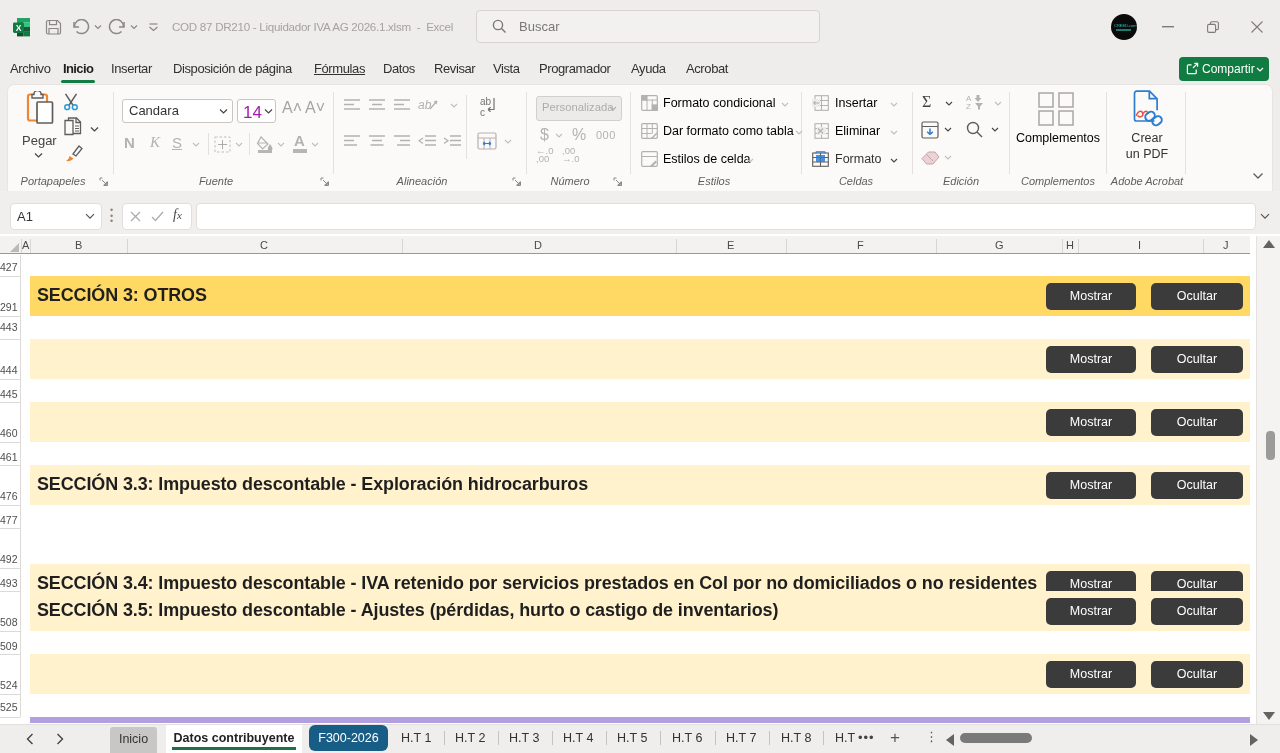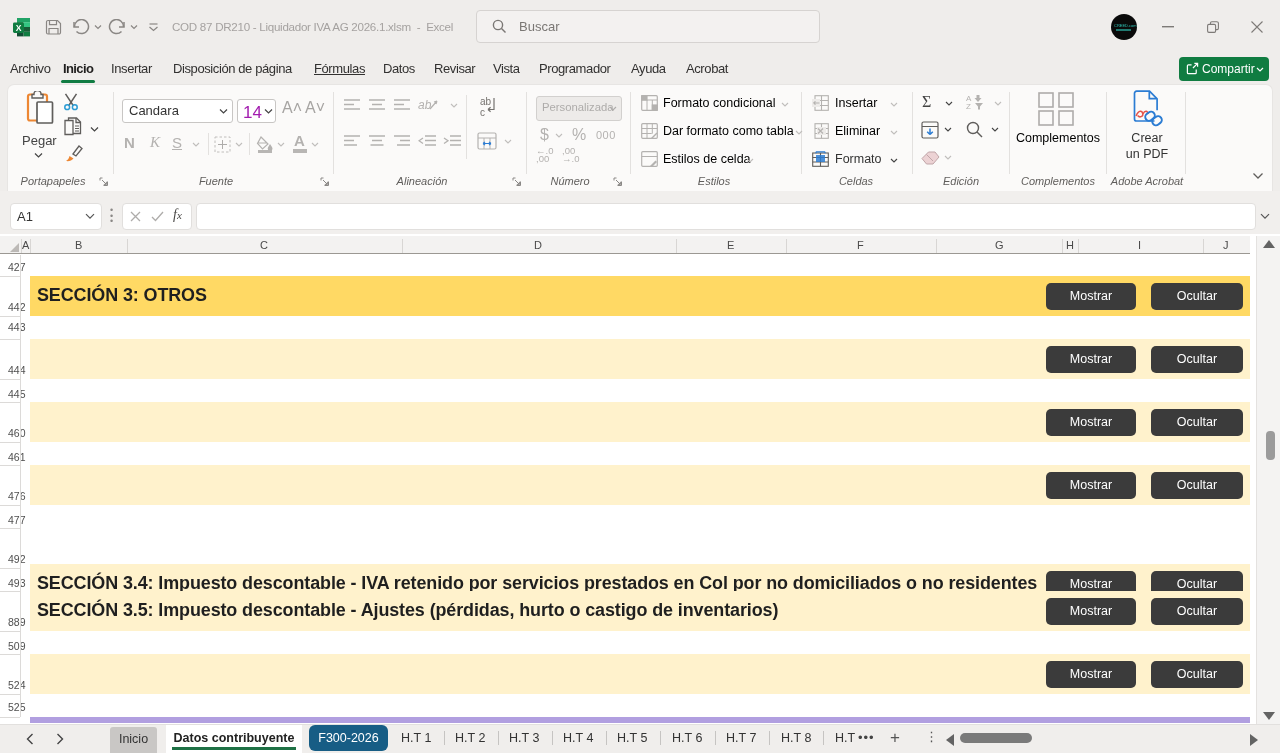--- a/index.html
+++ b/index.html
@@ -29,21 +29,21 @@
 .disabled { color:#000000; }
 .box { border:1px solid #c8c6c4; border-radius:3px; background:#fff; }
 
 
 .fxbox { background:#fff; border:1px solid #e1dfdd; border-radius:4px; height:27px; top:203px; }
 
 
 #colheads { left:0; top:236px; width:1250px; height:18px; background:#f3f2f1; border-bottom:1px solid #9b9893; }
 .colhead { top:239px; font-size:11px; color:#4a4a4a; }
 .colsep { top:239px; width:1px; height:14px; background:#d8d6d4; }
-.rownum { font-size:10.5px; color:#4f4f4f; width:18px; text-align:center;padding-left:8px; }
+.rownum { font-size:10.5px; color:#4f4f4f; width:18px; text-align:left; }
 .rowsep { left:0; width:20px; height:1px; background:#dcdad8; }
 #rowheadline { left:20px; top:255px; width:1px; height:462px; background:#dcdad8; }
 
 
 .banner { left:30px; width:1220px; height:40px; }
 .gold { background:#ffd964; }
 .paleyellow { background:#fff2cc; }
 .btext { font-size:17.95px; font-weight:bold; color:#1f1f1f; left:7px; white-space:nowrap; letter-spacing:-0.1px; }
 .btn { width:90px; height:27px; background:#3b3b3b; border-radius:5px; color:#fff; font-size:12.5px; text-align:center; line-height:27px; }
 
@@ -478,50 +478,51 @@
   </div>
 <div class="abs banner paleyellow" style="top:339px;">
     <div class="abs btn" style="left:1016px; top:7px;">Mostrar</div>
     <div class="abs btn" style="left:1121px; top:7px; width:92px;">Ocultar</div>
   </div>
 <div class="abs banner paleyellow" style="top:402px;">
     <div class="abs btn" style="left:1016px; top:7px;">Mostrar</div>
     <div class="abs btn" style="left:1121px; top:7px; width:92px;">Ocultar</div>
   </div>
 <div class="abs banner paleyellow" style="top:465px;">
+    <div class="abs btext" style="top:9px;">SECCIÓN 3.3: Impuesto descontable - Exploración hidrocarburos</div>
     <div class="abs btn" style="left:1016px; top:7px;">Mostrar</div>
     <div class="abs btn" style="left:1121px; top:7px; width:92px;">Ocultar</div>
   </div>
 <div class="abs banner paleyellow" style="top:528px;margin-top:36px;">
     <div class="abs btext" style="top:9px;">SECCIÓN 3.4: Impuesto descontable - IVA retenido por servicios prestados en Col por no domiciliados o no residentes</div>
     <div class="abs btn" style="left:1016px; top:7px;">Mostrar</div>
     <div class="abs btn" style="left:1121px; top:7px; width:92px;">Ocultar</div>
   </div>
 <div class="abs banner paleyellow" style="top:591px;">
     <div class="abs btext" style="top:9px;">SECCIÓN 3.5: Impuesto descontable - Ajustes (pérdidas, hurto o castigo de inventarios)</div>
     <div class="abs btn" style="left:1016px; top:7px;">Mostrar</div>
     <div class="abs btn" style="left:1121px; top:7px; width:92px;">Ocultar</div>
   </div>
 <div class="abs banner paleyellow" style="top:654px;">
     <div class="abs btn" style="left:1016px; top:7px;">Mostrar</div>
     <div class="abs btn" style="left:1121px; top:7px; width:92px;">Ocultar</div>
   </div>
 
 <div class="abs rownum" style="top:261px;">427</div>
-<div class="abs rownum" style="top:301px;">442</div>
+<div class="abs rownum" style="top:301px;">291</div>
 <div class="abs rownum" style="top:321px;">443</div>
 <div class="abs rownum" style="top:364px;">444</div>
 <div class="abs rownum" style="top:388px;">445</div>
 <div class="abs rownum" style="top:427px;">460</div>
 <div class="abs rownum" style="top:451px;">461</div>
 <div class="abs rownum" style="top:490px;">476</div>
 <div class="abs rownum" style="top:514px;">477</div>
 <div class="abs rownum" style="top:553px;">492</div>
 <div class="abs rownum" style="top:577px;">493</div>
-<div class="abs rownum" style="top:616px;">889</div>
+<div class="abs rownum" style="top:616px;">508</div>
 <div class="abs rownum" style="top:640px;">509</div>
 <div class="abs rownum" style="top:679px;">524</div>
 <div class="abs rownum" style="top:701px;">525</div>
 <div class="abs rowsep" style="top:276px;"></div>
 <div class="abs rowsep" style="top:316px;"></div>
 <div class="abs rowsep" style="top:339px;"></div>
 <div class="abs rowsep" style="top:379px;"></div>
 <div class="abs rowsep" style="top:402px;"></div>
 <div class="abs rowsep" style="top:442px;"></div>
 <div class="abs rowsep" style="top:465px;"></div>

